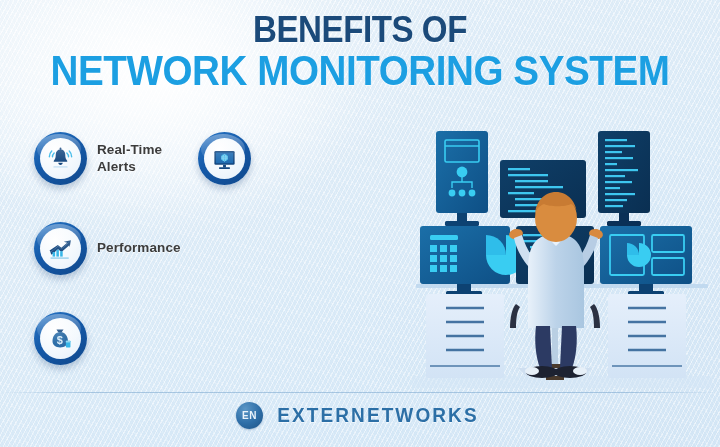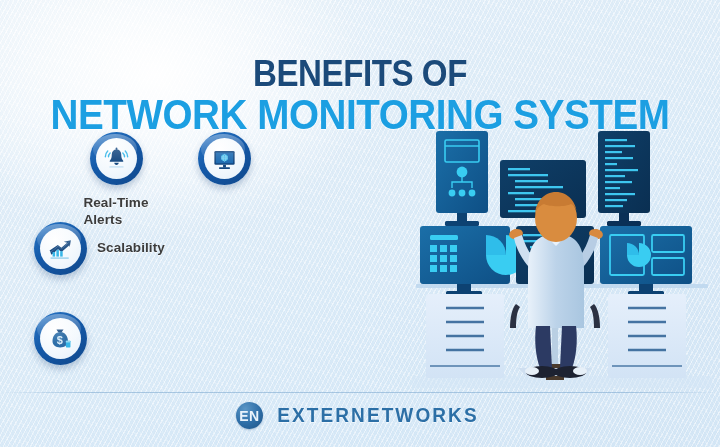--- a/index.html
+++ b/index.html
@@ -38,21 +38,20 @@
     background: radial-gradient(ellipse at center, rgba(255,255,255,0.95) 0%, rgba(255,255,255,0) 70%);
     pointer-events: none;
   }
 
   
   .title-block {
     position: absolute;
     left: 0; right: 0;
     top: 12px;
     text-align: center;
-    margin-top: 44px;
   }
   .title-line1, .title-line2 {
     font-family: "Liberation Sans Narrow", "Liberation Sans", sans-serif;
     font-weight: bold;
     letter-spacing: -0.5px;
     line-height: 1.0;
     white-space: nowrap;
     transform: scaleX(0.92);
   }
   .title-line1 {
@@ -77,21 +76,21 @@
   .benefit-row {
     display: flex;
     align-items: flex-start;
     height: 90px;
   }
   .benefit {
     display: flex;
     align-items: center;
     gap: 10px;
   }
-  .benefit.col-left { width: 164px; flex-direction: column; }
+  .benefit.col-left { width: 164px; }
   .benefit.col-right { width: 214px; }
 
   .icon-badge {
     position: relative;
     flex: 0 0 auto;
     width: 53px;
     height: 53px;
     border-radius: 50%;
     background:
       linear-gradient(145deg, #2a78c8 0%, #1459a8 45%, #10488c 100%);
@@ -157,21 +156,21 @@
     gap: 9px;
   }
   .logo-badge {
     width: 27px; height: 27px;
     border-radius: 50%;
     background: radial-gradient(circle at 34% 26%, #5b96c6 0%, #2f6fa8 52%, #1d5285 100%);
     display: flex;
     align-items: center;
     justify-content: center;
     color: #eaf3fb;
-    font-size: 14px;
+    font-size: 10px;
     font-weight: bold;
     letter-spacing: 0.5px;
     box-shadow: 0 1px 2px rgba(40,80,130,0.3);
   }
   .logo-word {
     color: #2c6fa6;
     font-size: 20px;
     font-weight: bold;
     letter-spacing: 2.2px;
     transform: scaleX(0.95);
@@ -243,21 +242,21 @@
               <path d="M4 20.8 13.2 13l4.1 3.2 9.3-8.3-.1 4.1-9.3 8-4.1-3.2-7.8 6.5z" fill="#14477f"></path>
               <g fill="#35b6e8">
                 <rect x="6.6" y="20.2" width="3" height="5.4"></rect>
                 <rect x="11.1" y="17.6" width="3" height="8"></rect>
                 <rect x="15.6" y="19.2" width="3" height="6.4"></rect>
               </g>
               <rect x="4" y="26.4" width="22" height="2" rx="1" fill="#a8d8f0"></rect>
             </svg>
           </div>
         </div>
-        <div class="benefit-label">Scalability</div>
+        <div class="benefit-label">Performance</div>
       </div>
     </div>
 
     <div class="benefit-row">
 
       <div class="benefit col-right">
         <div class="icon-badge">
           <div class="icon-inner">
             <svg width="27" height="27" viewBox="0 0 32 32">
               <path d="M11.2 5.2h8.4l-2.2 3.4h-4z" fill="#14477f"></path>

